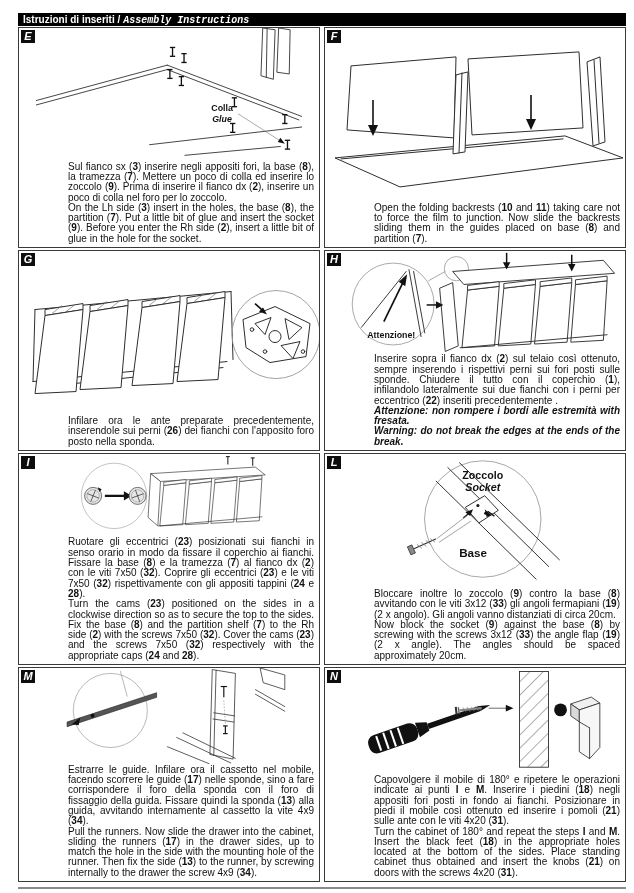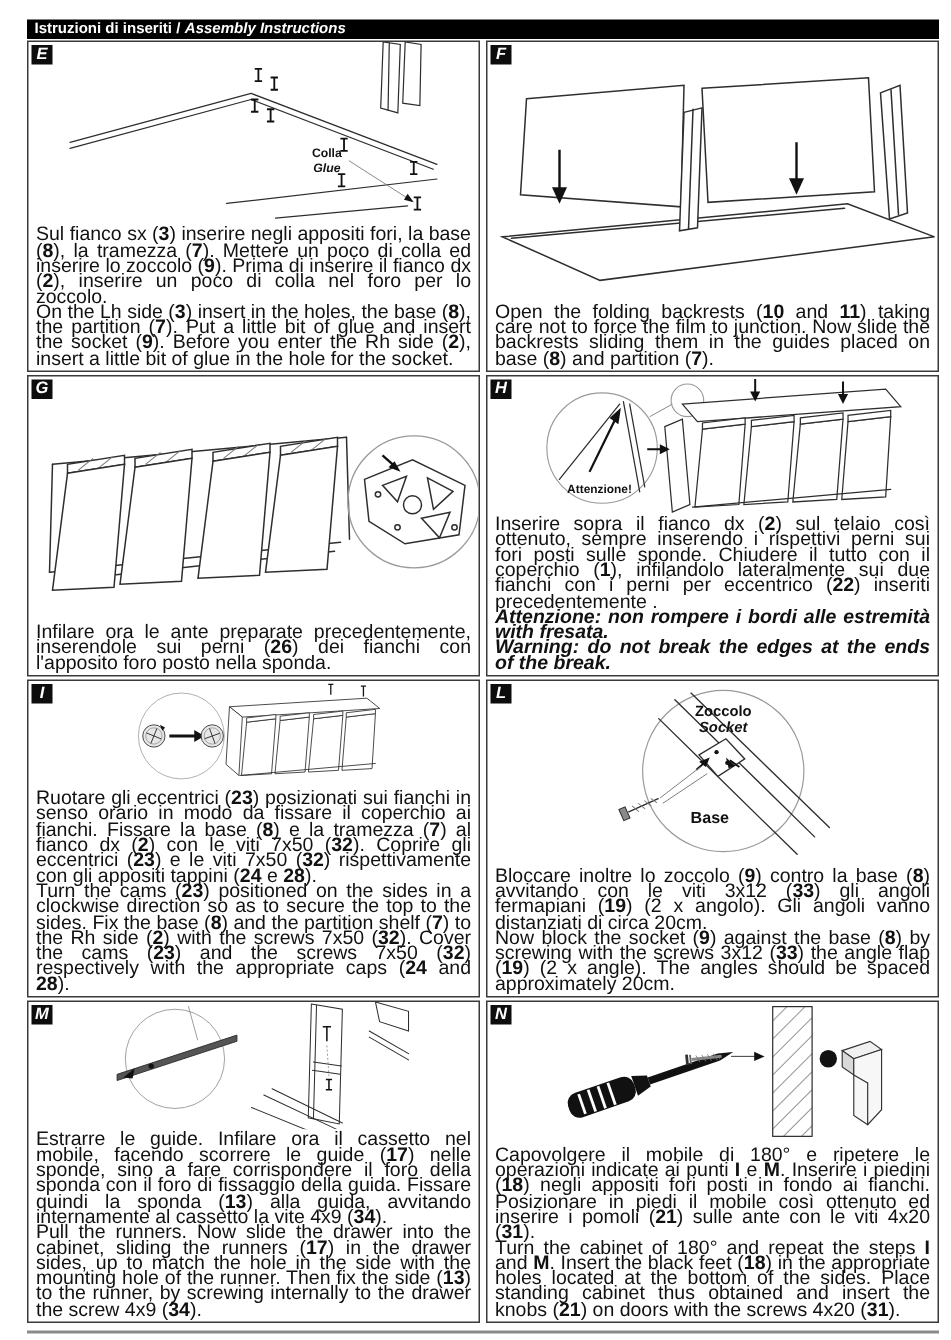--- a/index.html
+++ b/index.html
@@ -1,25 +1,25 @@
 <!DOCTYPE html>
 <html><head>
 <meta charset="utf-8">
 <style>
   html,body{margin:0;padding:0;background:#ffffff;}
   body{width:634px;height:893px;position:relative;font-family:"Liberation Sans",sans-serif;color:#111;}
   .page{position:absolute;left:18px;top:13px;width:608px;}
   .titlebar{background:#000;color:#fff;font-size:10px;font-weight:bold;line-height:13px;height:13px;padding:0 5px;overflow:hidden;}
-  .titlebar .en{font-style:italic;margin-left:3px;}
+  .titlebar .en{font-style:italic;margin-left:3px;font-family:Liberation Mono, monospace;}
   .grid{display:grid;grid-template-columns:302px 302px;grid-template-rows:221px 201px 212px 215px;gap:2px 4px;margin-top:1px;}
   .panel{border:1px solid #3a3a3a;background:#fff;position:relative;box-sizing:border-box;display:flex;flex-direction:column;overflow:hidden;}
   .plabel{position:absolute;top:2px;left:2px;width:14px;height:13px;background:#0d0d0d;color:#fff;font-weight:bold;font-style:italic;font-size:11px;line-height:13px;text-align:center;z-index:3;}
   .drawing{flex:1;min-height:0;overflow:hidden;text-align:right;}
   .drawing svg{display:block;width:100%;height:100%;}
-  .ptext{padding:1px 5px 3px 5px;font-size:13px;line-height:10.3px;text-align:justify;}
+  .ptext{padding:1px 5px 3px 5px;font-size:10px;line-height:10.3px;text-align:justify;margin-left:44px;}
   .ptext p{margin:0;}
   .ptext .en{}
   .ptext .note{font-weight:bold;font-style:italic;}
   
   .ln{stroke:#2e2e2e;stroke-width:1;fill:none;stroke-linecap:round;}
   .fw{fill:#fff;stroke:#2e2e2e;stroke-width:1;}
   .fg{fill:#e6e6e6;stroke:#2e2e2e;stroke-width:1;}
   .thin{stroke:#777;stroke-width:0.7;fill:none;}
   .circ{stroke:#9a9a9a;stroke-width:0.9;fill:none;}
   .blk{fill:#111;stroke:none;}

